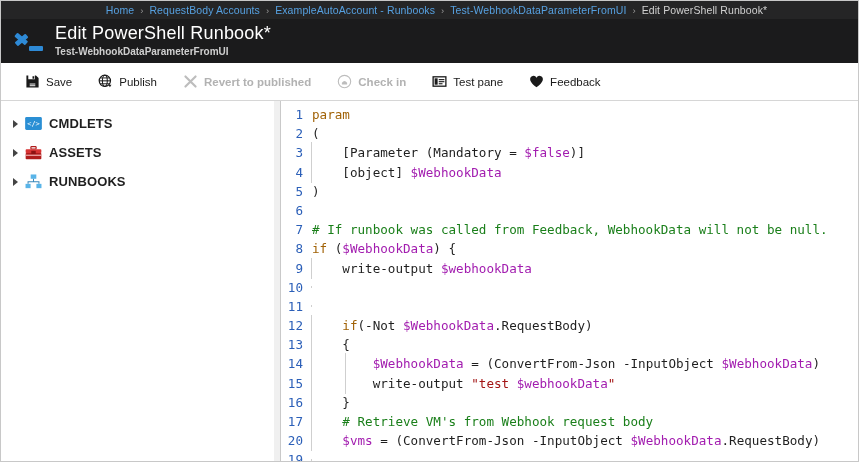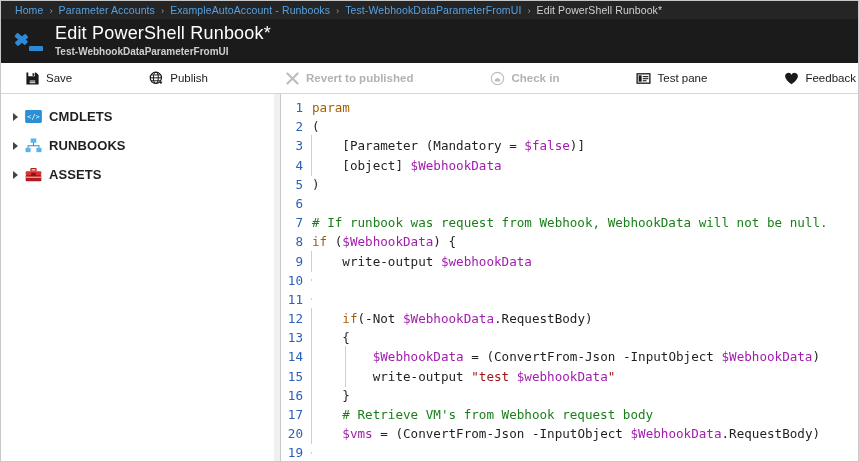--- a/index.html
+++ b/index.html
@@ -24,20 +24,21 @@
   .breadcrumb-bar {
     height: 18px;
     background: #252526;
     display: flex;
     align-items: center;
     padding-left: 14px;
     font-size: 10.5px;
     color: #cccccc;
     white-space: nowrap;
     overflow: hidden;
+    justify-content: center;
   }
   .crumb {
     color: #56a0e0;
     cursor: pointer;
     letter-spacing: .1px;
   }
   .crumb.current { color: #d0d0d0; cursor: default; }
   .crumb-sep {
     color: #9a9a9a;
     margin: 0 6px;
@@ -92,28 +93,27 @@
   .title-sub {
     color: #cfcfcf;
     font-size: 10px;
     line-height: 14px;
     margin-top: 2px;
     font-weight: bold;
   }
 
   
   .toolbar {
-    height: 31px;
+    height: 38px;
     background: #ffffff;
     border-bottom: 1px solid #d6d6d6;
     display: flex;
     align-items: center;
     padding-left: 22px;
     gap: 22px;
-    justify-content: space-between;
   }
   .tb-btn {
     display: flex;
     align-items: center;
     gap: 6px;
     font-size: 11.5px;
     color: #1a1a1a;
     cursor: pointer;
     height: 24px;
     padding: 0 2px;
@@ -226,21 +226,21 @@
   .pln  { color: #1f1f1f; }
 </style>
 </head>
 <body>
 
 <div id="app">
 
   <div class="breadcrumb-bar" id="breadcrumb">
       <span class="crumb">Home</span>
       <span class="crumb-sep">›</span>
-      <span class="crumb">Parameter Accounts</span>
+      <span class="crumb">RequestBody Accounts</span>
       <span class="crumb-sep">›</span>
       <span class="crumb">ExampleAutoAccount - Runbooks</span>
       <span class="crumb-sep">›</span>
       <span class="crumb">Test-WebhookDataParameterFromUI</span>
       <span class="crumb-sep">›</span>
       <span class="crumb current">Edit PowerShell Runbook*</span>
     </div>
 
   <div class="title-bar">
     <div class="ps-icon">
@@ -328,54 +328,54 @@
               <text x="9" y="10" font-size="7.5" fill="#ffffff" text-anchor="middle" font-family="DejaVu Sans Mono, monospace">&lt;/&gt;</text>
             </svg>
           </span>
           <span class="tree-label">CMDLETS</span>
         </div>
         <div class="tree-item">
           <span class="tw">
             <i></i>
           </span>
           <span class="tree-ico">
-            <svg width="17" height="15" viewBox="0 0 18 16">
-              <rect x="6" y="0.5" width="6" height="4.6" fill="#59b4e8"></rect>
-              <rect x="0.5" y="10.5" width="5.4" height="4.6" fill="#59b4e8"></rect>
-              <rect x="12.1" y="10.5" width="5.4" height="4.6" fill="#59b4e8"></rect>
-              <path d="M9 5.1v3.2M3.2 10.5V8.3h11.6v2.2" stroke="#3a88bb" stroke-width="1.1" fill="none"></path>
-            </svg>
-          </span>
-          <span class="tree-label">RUNBOOKS</span>
-        </div>
-        <div class="tree-item">
-          <span class="tw">
-            <i></i>
-          </span>
-          <span class="tree-ico">
             <svg width="17" height="14" viewBox="0 0 18 15">
               <rect x="6.2" y="0.6" width="5.6" height="2.6" rx="0.8" fill="none" stroke="#b01c1c" stroke-width="1.3"></rect>
               <rect x="0.6" y="3.4" width="16.8" height="4.2" rx="0.8" fill="#d83333"></rect>
               <rect x="0.6" y="7.6" width="16.8" height="6.6" rx="0.8" fill="#b01c1c"></rect>
               <rect x="0.6" y="9.3" width="16.8" height="1.2" fill="#f2b8b8"></rect>
               <rect x="6.6" y="5.2" width="4.8" height="3.4" fill="#8d1212"></rect>
             </svg>
           </span>
           <span class="tree-label">ASSETS</span>
+        </div>
+        <div class="tree-item">
+          <span class="tw">
+            <i></i>
+          </span>
+          <span class="tree-ico">
+            <svg width="17" height="15" viewBox="0 0 18 16">
+              <rect x="6" y="0.5" width="6" height="4.6" fill="#59b4e8"></rect>
+              <rect x="0.5" y="10.5" width="5.4" height="4.6" fill="#59b4e8"></rect>
+              <rect x="12.1" y="10.5" width="5.4" height="4.6" fill="#59b4e8"></rect>
+              <path d="M9 5.1v3.2M3.2 10.5V8.3h11.6v2.2" stroke="#3a88bb" stroke-width="1.1" fill="none"></path>
+            </svg>
+          </span>
+          <span class="tree-label">RUNBOOKS</span>
         </div>
       </div>
     <div class="splitter"></div>
     <div class="editor" id="editor">
         <div class="code-line"><span class="lnum">1</span><span class="lcode"><span class="kw">param</span></span></div>
         <div class="code-line"><span class="lnum">2</span><span class="lcode"><span class="pln">(</span></span></div>
         <div class="code-line"><span class="lnum">3</span><span class="lcode"><span class="guide g1"></span><span class="pln">    [Parameter (Mandatory = </span><span class="var">$false</span><span class="pln">)]</span></span></div>
         <div class="code-line"><span class="lnum">4</span><span class="lcode"><span class="guide g1"></span><span class="pln">    [object] </span><span class="var">$WebhookData</span></span></div>
         <div class="code-line"><span class="lnum">5</span><span class="lcode"><span class="pln">)</span></span></div>
         <div class="code-line"><span class="lnum">6</span><span class="lcode"><span class="pln"></span></span></div>
-        <div class="code-line"><span class="lnum">7</span><span class="lcode"><span class="cmt"># If runbook was request from Webhook, WebhookData will not be null.</span></span></div>
+        <div class="code-line"><span class="lnum">7</span><span class="lcode"><span class="cmt"># If runbook was called from Feedback, WebhookData will not be null.</span></span></div>
         <div class="code-line"><span class="lnum">8</span><span class="lcode"><span class="kw">if</span><span class="pln"> (</span><span class="var">$WebhookData</span><span class="pln">) {</span></span></div>
         <div class="code-line"><span class="lnum">9</span><span class="lcode"><span class="guide g1"></span><span class="pln">    write-output </span><span class="var">$webhookData</span></span></div>
         <div class="code-line"><span class="lnum">10</span><span class="lcode"><span class="guide g1"></span><span class="pln"></span></span></div>
         <div class="code-line"><span class="lnum">11</span><span class="lcode"><span class="guide g1"></span></span></div>
         <div class="code-line"><span class="lnum">12</span><span class="lcode"><span class="guide g1"></span><span class="pln">    </span><span class="kw">if</span><span class="pln">(-Not </span><span class="var">$WebhookData</span><span class="pln">.RequestBody)</span></span></div>
         <div class="code-line"><span class="lnum">13</span><span class="lcode"><span class="guide g1"></span><span class="pln">    {</span></span></div>
         <div class="code-line"><span class="lnum">14</span><span class="lcode"><span class="guide g1"></span><span class="guide g2"></span><span class="pln">        </span><span class="var">$WebhookData</span><span class="pln"> = (ConvertFrom-Json -InputObject </span><span class="var">$WebhookData</span><span class="pln">)</span></span></div>
         <div class="code-line"><span class="lnum">15</span><span class="lcode"><span class="guide g1"></span><span class="guide g2"></span><span class="pln">        write-output </span><span class="str">"test </span><span class="var">$webhookData</span><span class="str">"</span></span></div>
         <div class="code-line"><span class="lnum">16</span><span class="lcode"><span class="guide g1"></span><span class="pln">    }</span></span></div>
         <div class="code-line"><span class="lnum">17</span><span class="lcode"><span class="guide g1"></span><span class="cmt">    # Retrieve VM's from Webhook request body</span></span></div>

